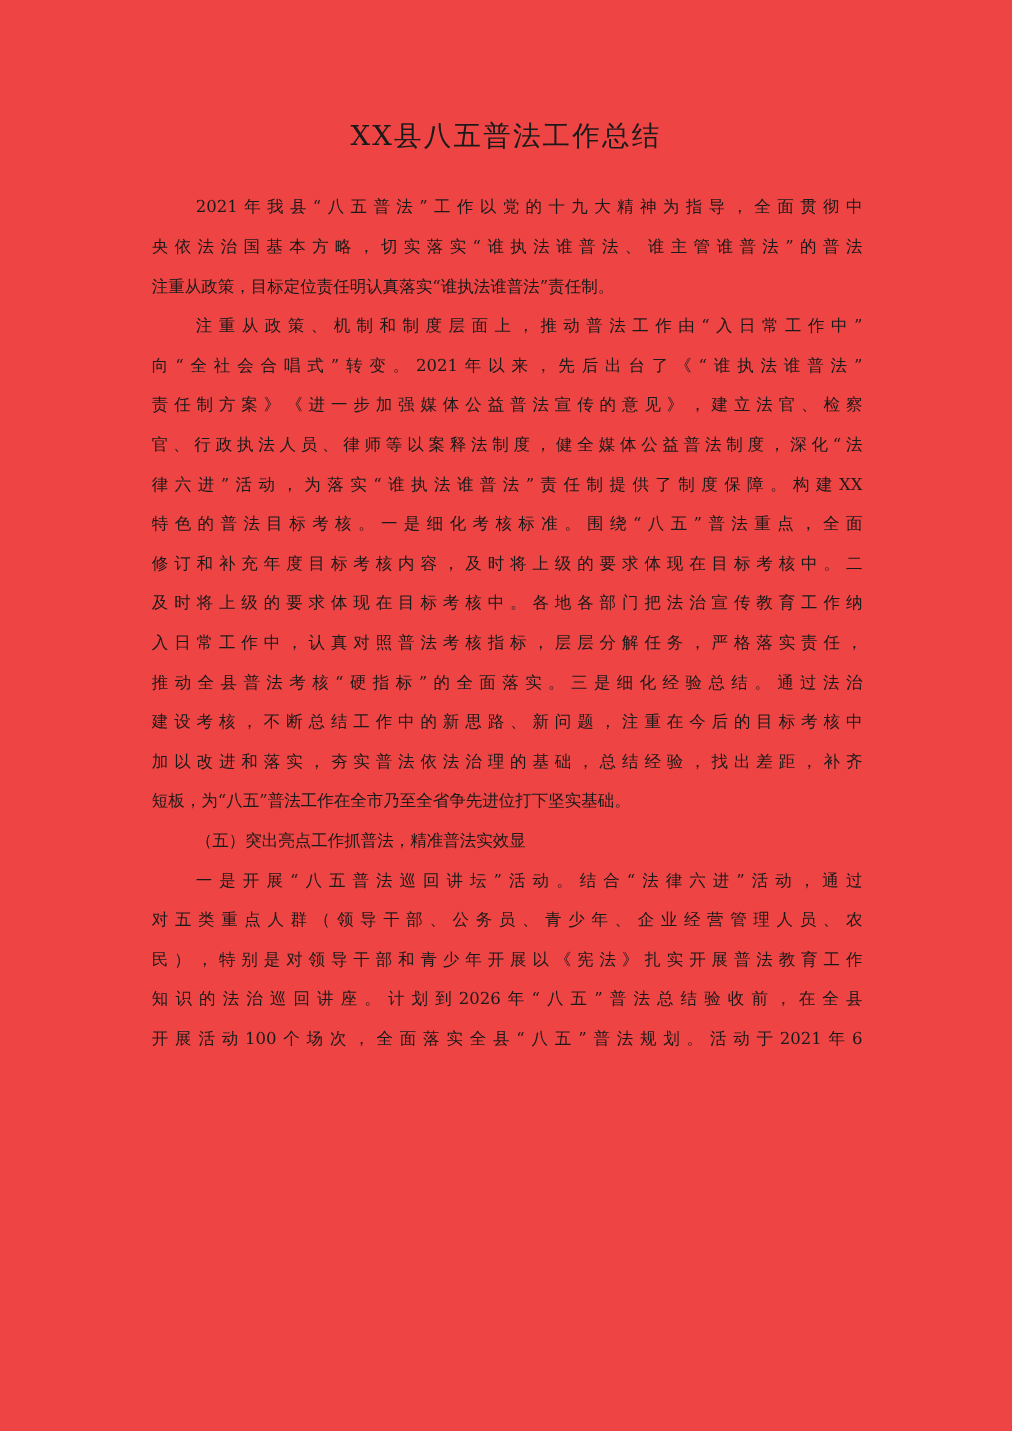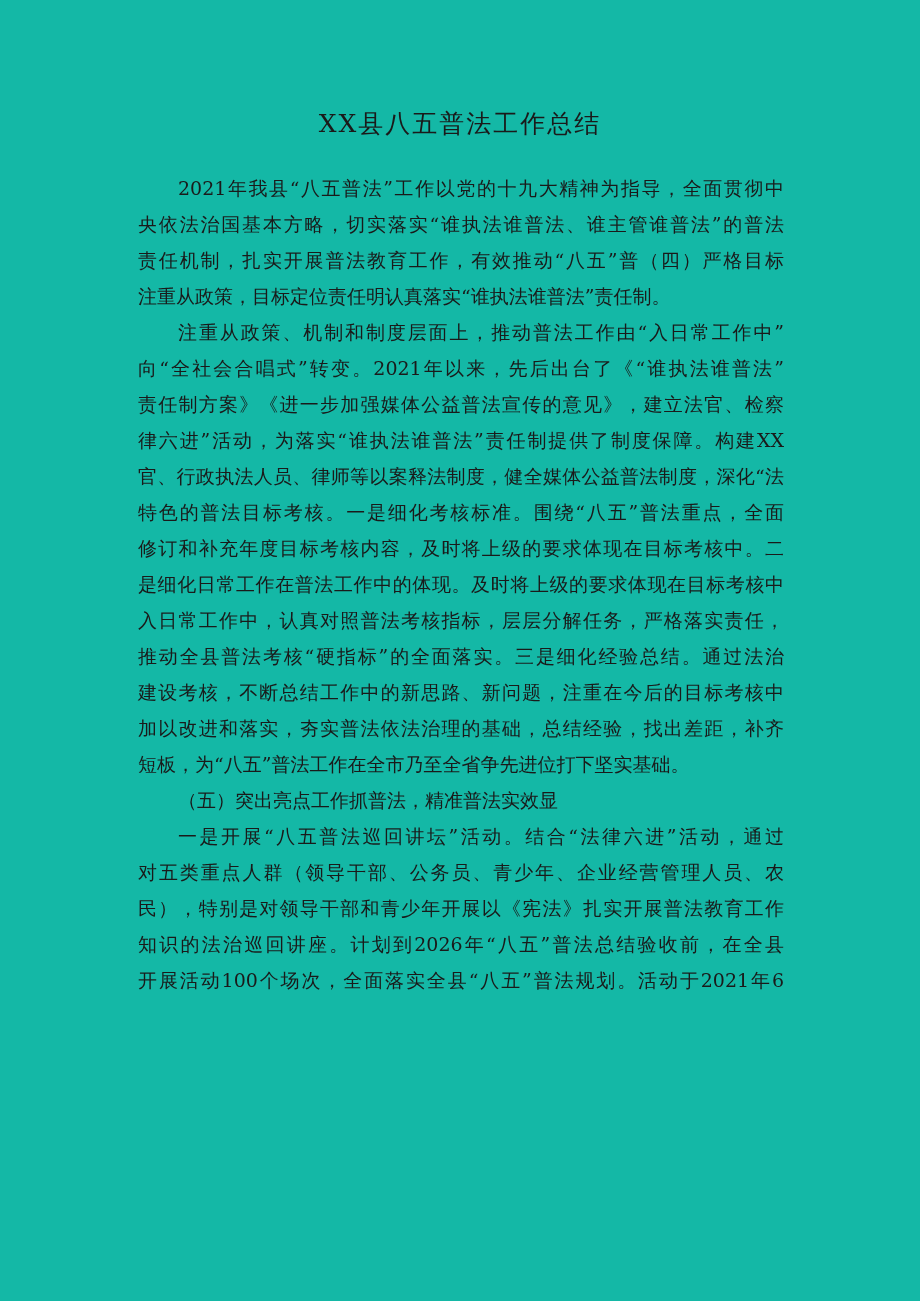--- a/index.html
+++ b/index.html
@@ -14,21 +14,21 @@
       overflow: hidden;
       font-family: "DejaVu Serif", "Liberation Serif", serif;
       color: #1a1a1a;
     }
     .page {
       position: absolute;
       left: 0;
       top: 0;
       width: 920px;
       height: 1301px;
-      background: #14b8a6;
+      background: #ef4444;
     }
     .title {
       position: absolute;
       left: 0;
       width: 920px;
       top: 106px;
       text-align: center;
       font-size: 25px;
       letter-spacing: 2px;
       line-height: 36px;
@@ -36,21 +36,21 @@
     }
     .body {
       position: absolute;
       left: 138px;
       width: 646px;
       top: 170px;
     }
     .line {
       height: 36px;
       line-height: 36px;
-      font-size: 19px;
+      font-size: 15px;
       white-space: nowrap;
       text-align: justify;
       text-align-last: justify;
       overflow: visible;
     }
     .line.last {
       text-align-last: left;
     }
     .line.indent {
       padding-left: 40px;
@@ -61,33 +61,32 @@
 
 <div class="page">
 
   <div class="title">XX县八五普法工作总结</div>
 
   <div class="body">
 
     <div>
       <div class="line indent">2021年我县“八五普法”工作以党的十九大精神为指导，全面贯彻中</div>
       <div class="line">央依法治国基本方略，切实落实“谁执法谁普法、谁主管谁普法”的普法</div>
-      <div class="line">责任机制，扎实开展普法教育工作，有效推动“八五”普（四）严格目标</div>
       <div class="line last">注重从政策，目标定位责任明认真落实“谁执法谁普法”责任制。</div>
     </div>
 
     <div>
       <div class="line indent">注重从政策、机制和制度层面上，推动普法工作由“入日常工作中”</div>
       <div class="line">向“全社会合唱式”转变。2021年以来，先后出台了《“谁执法谁普法”</div>
       <div class="line">责任制方案》《进一步加强媒体公益普法宣传的意见》，建立法官、检察</div>
+      <div class="line">官、行政执法人员、律师等以案释法制度，健全媒体公益普法制度，深化“法</div>
       <div class="line">律六进”活动，为落实“谁执法谁普法”责任制提供了制度保障。构建XX</div>
-      <div class="line">官、行政执法人员、律师等以案释法制度，健全媒体公益普法制度，深化“法</div>
       <div class="line">特色的普法目标考核。一是细化考核标准。围绕“八五”普法重点，全面</div>
       <div class="line">修订和补充年度目标考核内容，及时将上级的要求体现在目标考核中。二</div>
-      <div class="line">是细化日常工作在普法工作中的体现。及时将上级的要求体现在目标考核中</div>
+      <div class="line">及时将上级的要求体现在目标考核中。各地各部门把法治宣传教育工作纳</div>
       <div class="line">入日常工作中，认真对照普法考核指标，层层分解任务，严格落实责任，</div>
       <div class="line">推动全县普法考核“硬指标”的全面落实。三是细化经验总结。通过法治</div>
       <div class="line">建设考核，不断总结工作中的新思路、新问题，注重在今后的目标考核中</div>
       <div class="line">加以改进和落实，夯实普法依法治理的基础，总结经验，找出差距，补齐</div>
       <div class="line last">短板，为“八五”普法工作在全市乃至全省争先进位打下坚实基础。</div>
     </div>
 
     <div>
       <div class="line indent last">（五）突出亮点工作抓普法，精准普法实效显</div>
     </div>

